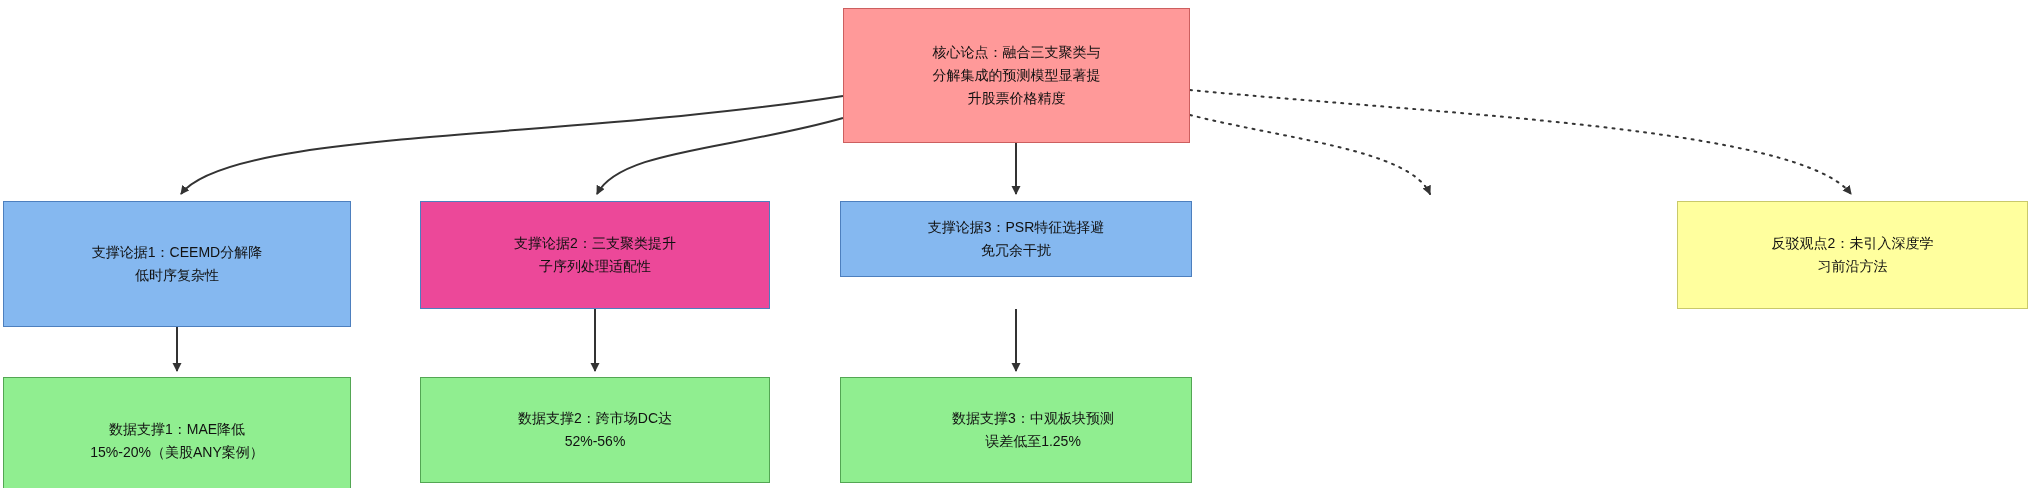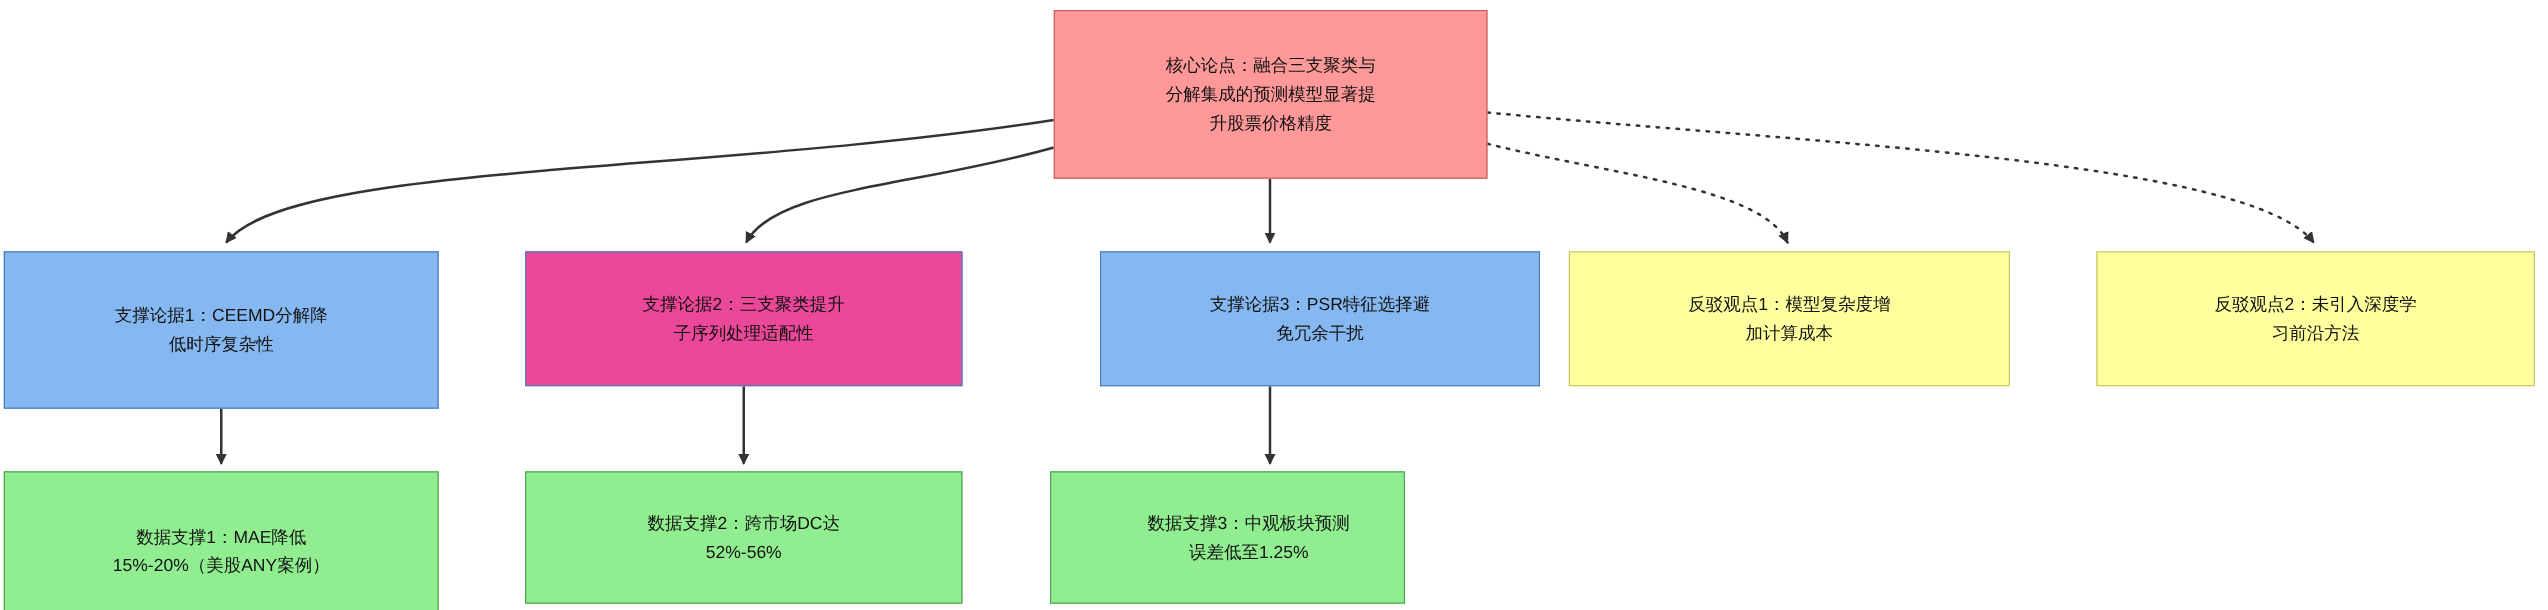--- a/index.html
+++ b/index.html
@@ -73,43 +73,39 @@
   <div class="node" style="left: 3px; top: 201px; width: 348px; height: 126px; background: rgb(133, 184, 240); border-color: rgb(77, 127, 190);">
     <span class="label">支撑论据1：CEEMD分解降
 低时序复杂性</span>
   </div>
 
   <div class="node" style="left: 420px; top: 201px; width: 350px; height: 108px; background: #ec4899; border-color: rgb(77, 127, 190);">
     <span class="label">支撑论据2：三支聚类提升
 子序列处理适配性</span>
   </div>
 
-  <div class="node" style="left: 880px; top: 201px; width: 352px; height: 108px; background: rgb(133, 184, 240); border-color: rgb(77, 127, 190);">
+  <div class="node" style="left: 840px; top: 201px; width: 352px; height: 76px; background: rgb(133, 184, 240); border-color: rgb(77, 127, 190);">
     <span class="label">支撑论据3：PSR特征选择避
 免冗余干扰</span>
   </div>
 
-  <div class="node" style="left: 1255px; top: 201px; width: 353px; height: 108px; background: rgb(255, 255, 158); border-color: rgb(201, 201, 106);">
-    <span class="label">反驳观点1：模型复杂度增
-加计算成本</span>
-  </div>
 
   <div class="node" style="left: 1677px; top: 201px; width: 351px; height: 108px; background: rgb(255, 255, 158); border-color: rgb(201, 201, 106);">
     <span class="label">反驳观点2：未引入深度学
 习前沿方法</span>
   </div>
 
   <div class="node" style="left: 3px; top: 377px; width: 348px; height: 128px; background: rgb(144, 238, 144); border-color: rgb(83, 166, 83);">
     <span class="label">数据支撑1：MAE降低
 15%-20%（美股ANY案例）</span>
   </div>
 
   <div class="node" style="left: 420px; top: 377px; width: 350px; height: 106px; background: rgb(144, 238, 144); border-color: rgb(83, 166, 83);">
     <span class="label">数据支撑2：跨市场DC达
 52%-56%</span>
   </div>
 
-  <div class="node" style="left: 840px; top: 377px; width: 284px; height: 106px; background: rgb(144, 238, 144); border-color: rgb(83, 166, 83); padding-left: 48px;">
+  <div class="node" style="left: 840px; top: 377px; width: 352px; height: 106px; background: rgb(144, 238, 144); border-color: rgb(83, 166, 83); padding-left: 48px;">
     <span class="label">数据支撑3：中观板块预测
 误差低至1.25%</span>
   </div>
 
 </div>
 
 </body></html>

